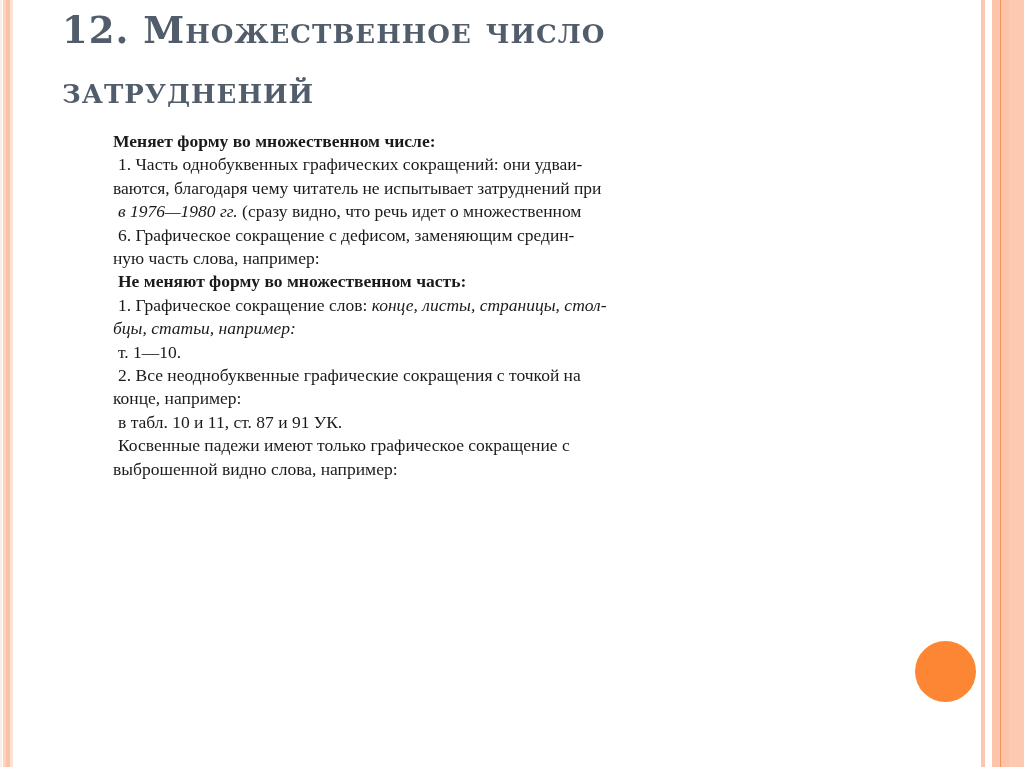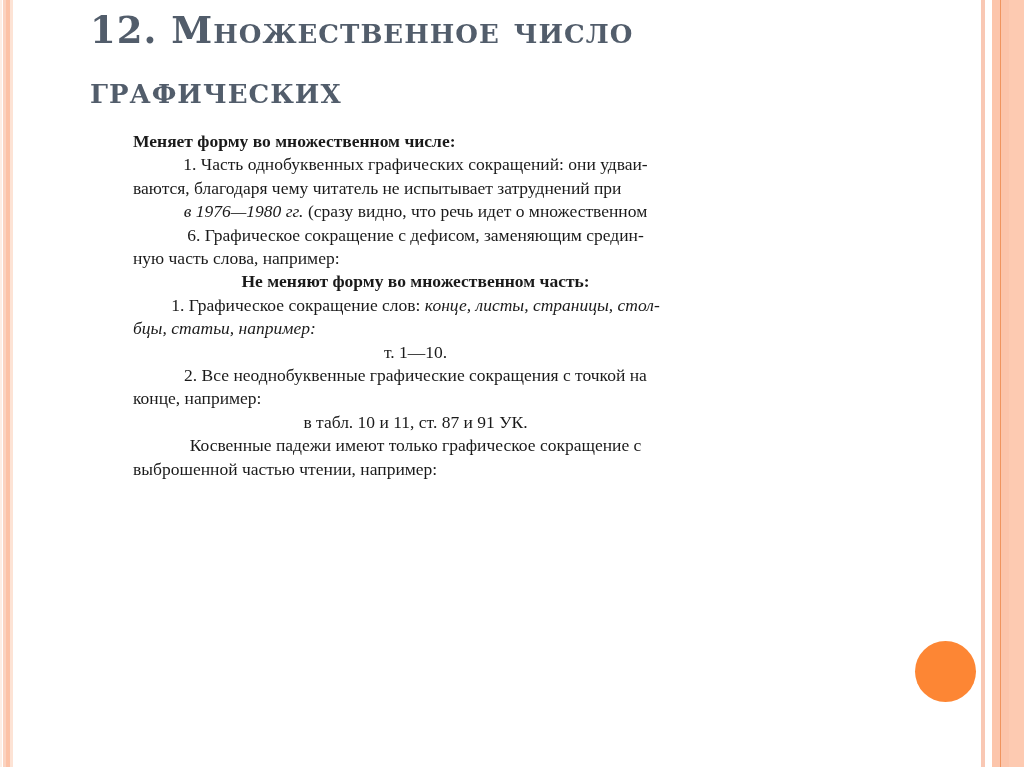--- a/index.html
+++ b/index.html
@@ -18,29 +18,29 @@
     .r4 { left: 1001px; width: 8px; background: #fcc5ab; }
     .r5 { left: 1009px; width: 15px; background: #fdcab1; }
 
     .title {
       position: absolute; left: 62px; top: 0px; width: 860px;
       font-family: "DejaVu Serif", "Liberation Serif", serif;
       font-weight: bold; color: #525d6b;
       font-size: 37px; line-height: 60px; letter-spacing: 1px;
       font-variant: small-caps;
     }
-    .title .line { display: block; height: 60px; margin-left: 28px; }
+    .title .line { display: block; height: 60px; }
 
     .doc {
       position: absolute; left: 113px; top: 130px; width: 560px;
       font-family: "Liberation Serif", serif;
-      color: #1a1a1a; font-size: 17.5px; line-height: 23.4px; margin-left: 20px;
+      color: #1a1a1a; font-size: 17.5px; line-height: 23.4px;
     }
     .p { white-space: nowrap; }
-    .ind { padding-left: 5px; text-align: center; }
+    .ind { padding-left: 5px; }
     .b { font-weight: bold; }
     .i { font-style: italic; }
 
     .dot {
       position: absolute; left: 915px; top: 641px; width: 61px; height: 61px;
       border-radius: 50%; background: #fd8634;
     }
   </style>
 </head>
 <body>
@@ -51,34 +51,34 @@
 <div class="stripe l4"></div>
 
 <div class="stripe r1"></div>
 <div class="stripe r2"></div>
 <div class="stripe r3"></div>
 <div class="stripe r4"></div>
 <div class="stripe r5"></div>
 
 <h1 class="title" style="margin:0;">
   <span class="line">12. Множественное число</span>
-  <span class="line">графических</span>
+  <span class="line">затруднений</span>
 </h1>
 
 <div class="doc">
   <div class="p b">Меняет форму во множественном числе:</div>
   <div class="p ind">1. Часть однобуквенных графических сокращений: они удваи-</div>
   <div class="p">ваются, благодаря чему читатель не испытывает затруднений при</div>
   <div class="p ind"><span class="i">в 1976—1980 гг.</span><span> (сразу видно, что речь идет о множественном</span></div>
   <div class="p ind">6. Графическое сокращение с дефисом, заменяющим средин-</div>
   <div class="p">ную часть слова, например:</div>
   <div class="p ind b">Не меняют форму во множественном часть:</div>
   <div class="p ind"><span>1. Графическое сокращение слов: </span><span class="i">конце, листы, страницы, стол-</span></div>
   <div class="p i">бцы, статьи, например:</div>
   <div class="p ind">т. 1—10.</div>
   <div class="p ind">2. Все неоднобуквенные графические сокращения с точкой на</div>
   <div class="p">конце, например:</div>
   <div class="p ind">в табл. 10 и 11, ст. 87 и 91 УК.</div>
   <div class="p ind">Косвенные падежи имеют только графическое сокращение с</div>
-  <div class="p">выброшенной частью чтении, например:</div>
+  <div class="p">выброшенной видно слова, например:</div>
 </div>
 
 <div class="dot"></div>
 
 </body></html>

